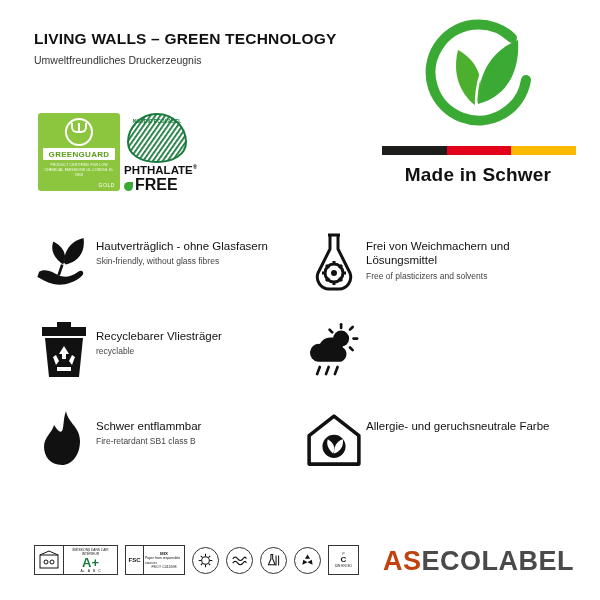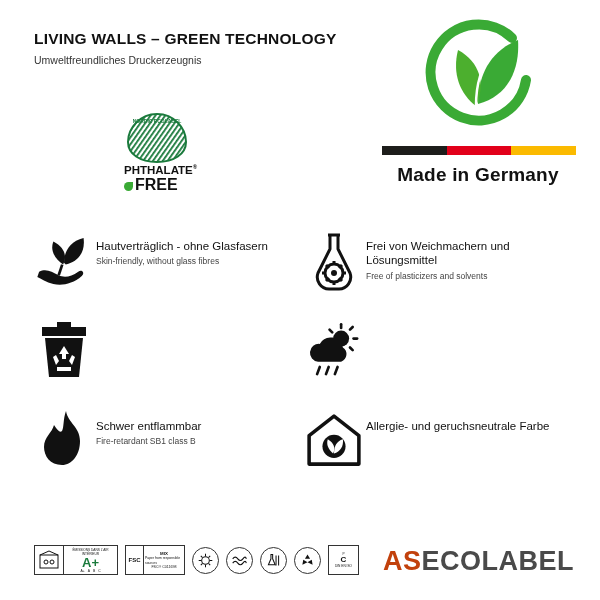--- a/index.html
+++ b/index.html
@@ -380,22 +380,28 @@
       <path d="M62 88 C46 76 38 56 44 32 C66 44 72 66 62 88 Z" fill="#4caf2e"></path>
       <path d="M62 88 C62 70 66 50 78 36" stroke="#ffffff" stroke-width="2.5" fill="none"></path>
     </svg>
   </div>
 
   <div class="flag">
     <span class="black"></span>
       <span class="red"></span>
       <span class="gold"></span>
   </div>
-  <div class="made-in">Made in Germany</div>
-
+  <div class="made-in">Made in Schwer</div>
+
+  <div class="greenguard">
+    <div class="gg-icon"></div>
+    <div class="gg-name">GREENGUARD</div>
+    <div class="gg-desc">PRODUCT CERTIFIED FOR LOW CHEMICAL EMISSIONS UL.COM/GG UL 2818</div>
+    <div class="gg-gold">GOLD</div>
+  </div>
 
   <div class="phthalate">
     <div class="nordic">
       <svg width="66" height="56" viewBox="0 0 66 56" aria-hidden="true">
         <defs>
           <pattern id="hatch" width="4" height="4" patternUnits="userSpaceOnUse" patternTransform="rotate(35)">
             <rect width="4" height="4" fill="#ffffff"></rect>
             <rect width="1.8" height="4" fill="#1a7a3c"></rect>
           </pattern>
         </defs>
@@ -459,20 +465,24 @@
             <rect x="6" y="8" width="44" height="9" fill="#111"></rect>
             <rect x="21" y="3" width="14" height="5" fill="#111"></rect>
             <path d="M9 19 L13 58 h30 l4 -39 Z" fill="#111"></path>
             <g fill="#ffffff">
               <path d="M28 27 l5 8 h-3 v5 h-4 v-5 h-3 Z"></path>
               <path d="M20 46 l-3 -8 l3 -2 l3 6 Z"></path>
               <path d="M36 46 l3 -8 l-3 -2 l-3 6 Z"></path>
               <path d="M21 48 h14 v4 h-14 Z"></path>
             </g>
           </svg>
+        </div>
+        <div class="ftext">
+          <p class="fde">Recyclebarer Vliesträger</p>
+          <p class="fen">recyclable</p>
         </div>
       </div>
 
       <div class="fcell">
         <div class="ficon">
           <svg width="72" height="64" viewBox="0 0 72 64" aria-hidden="true">
             <circle cx="44" cy="18" r="9" fill="#111"></circle>
             <g stroke="#111" stroke-width="3" stroke-linecap="round">
               <line x1="44" y1="2" x2="44" y2="6"></line>
               <line x1="58" y1="18" x2="62" y2="18"></line>

